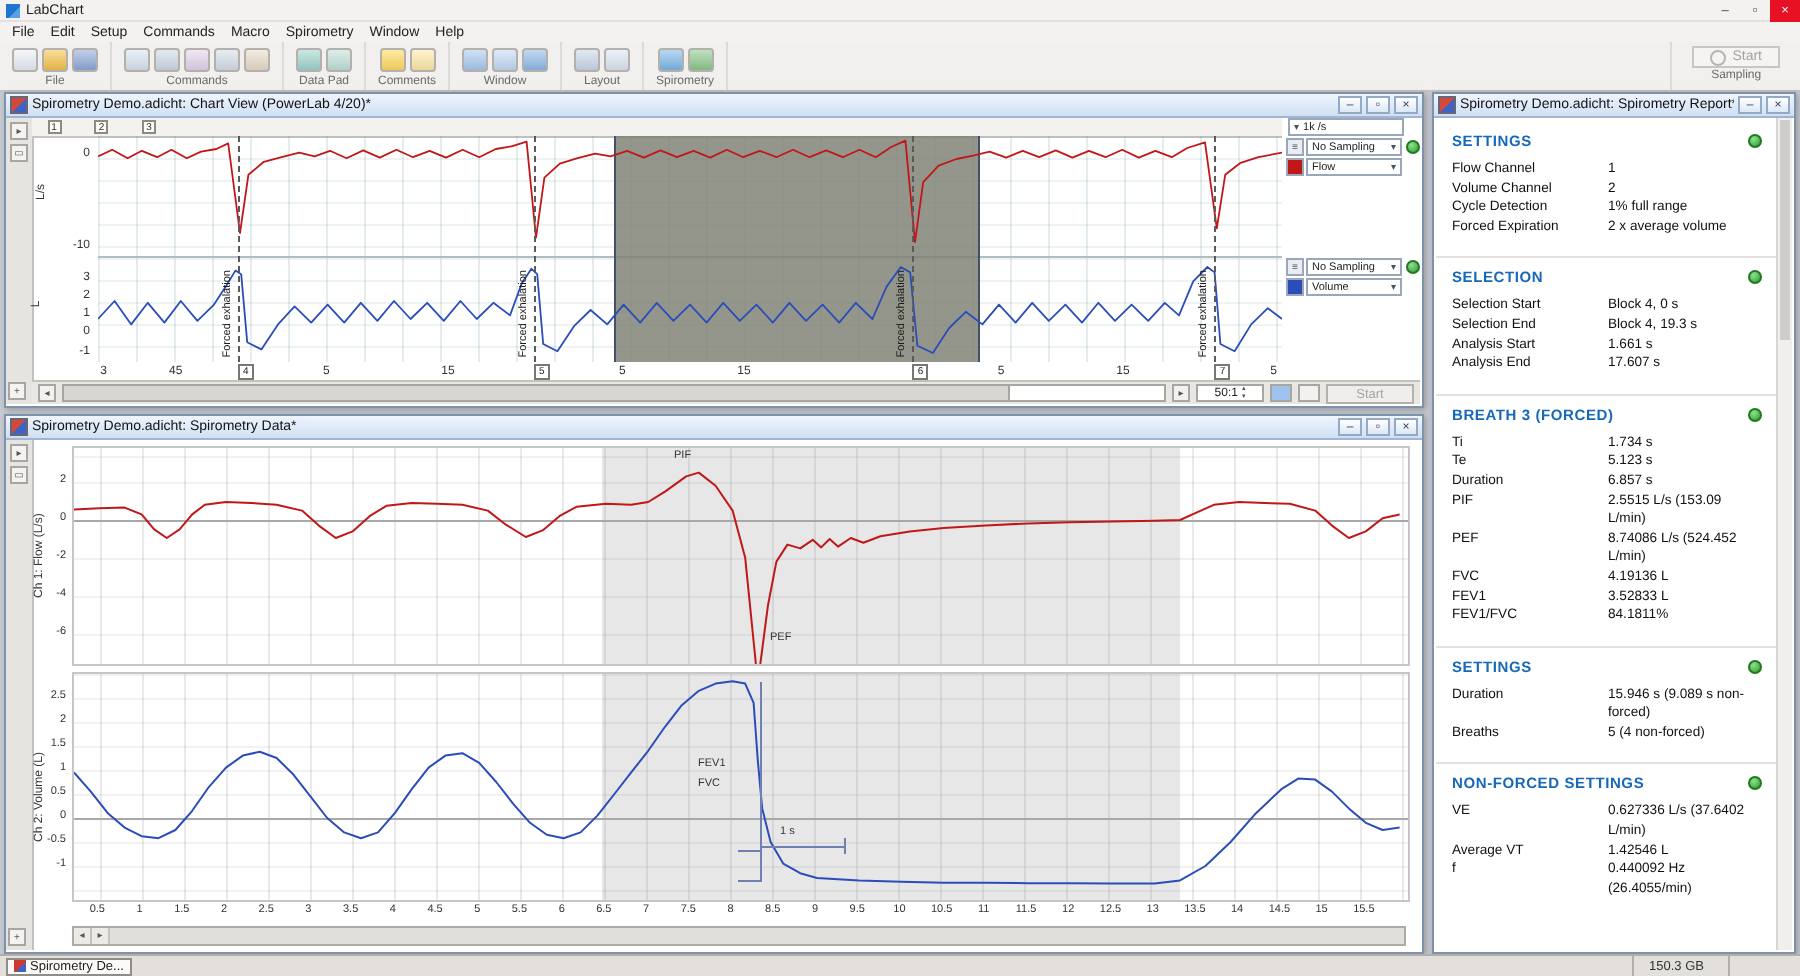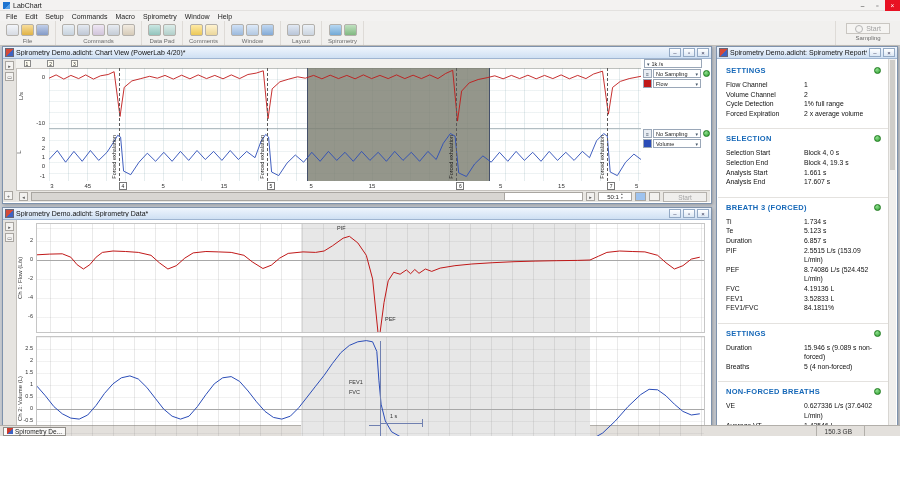--- a/index.html
+++ b/index.html
@@ -1,16 +1,16 @@
 <!DOCTYPE html>
 <html><head>
 <meta charset="utf-8">
 <style>
   html,body{margin:0;padding:0;}
-  .screen{position:relative;width:900px;height:436px;background:#c7cbd1;overflow:hidden;
+  .screen{position:relative;width:900px;height:488px;background:#c7cbd1;overflow:hidden;
           font-family:"Liberation Sans",sans-serif;color:#222;}
   
   .titlebar{position:absolute;left:0;top:0;width:900px;height:11px;background:#f3f2f1;
             border-bottom:1px solid #e3e1df;display:flex;align-items:center;padding:0 0 0 3px;box-sizing:border-box;}
   .app-icon{width:7px;height:7px;background:linear-gradient(135deg,#1e74d0 60%,#55a0e8 60%);margin-right:3px;}
   .app-title{font-size:7px;color:#222;}
   .cap-btns{margin-left:auto;display:flex;height:11px;}
   .cap-btn{width:15px;height:11px;font-size:6.5px;line-height:11px;text-align:center;color:#444;}
   .cap-close{background:#e81123;color:#fff;}
   .menubar{position:absolute;left:0;top:11px;width:900px;height:10px;background:#f3f2f1;display:flex;
@@ -567,21 +567,21 @@
             <span class="rp-row-label">Duration</span>
             <span class="rp-row-value">15.946 s (9.089 s non-forced)</span>
           </div>
           <div class="rp-row">
             <span class="rp-row-label">Breaths</span>
             <span class="rp-row-value">5 (4 non-forced)</span>
           </div>
         </div>
         <div class="rp-sec">
           <div class="rp-head">
-            <span class="rp-head-text">NON-FORCED BREATHS</span>
+            <span class="rp-head-text">NON-FORCED SETTINGS</span>
             <span class="green-dot"></span>
           </div>
           <div class="rp-row">
             <span class="rp-row-label">VE</span>
             <span class="rp-row-value">0.627336 L/s (37.6402 L/min)</span>
           </div>
           <div class="rp-row">
             <span class="rp-row-label">Average VT</span>
             <span class="rp-row-value">1.42546 L</span>
           </div>

